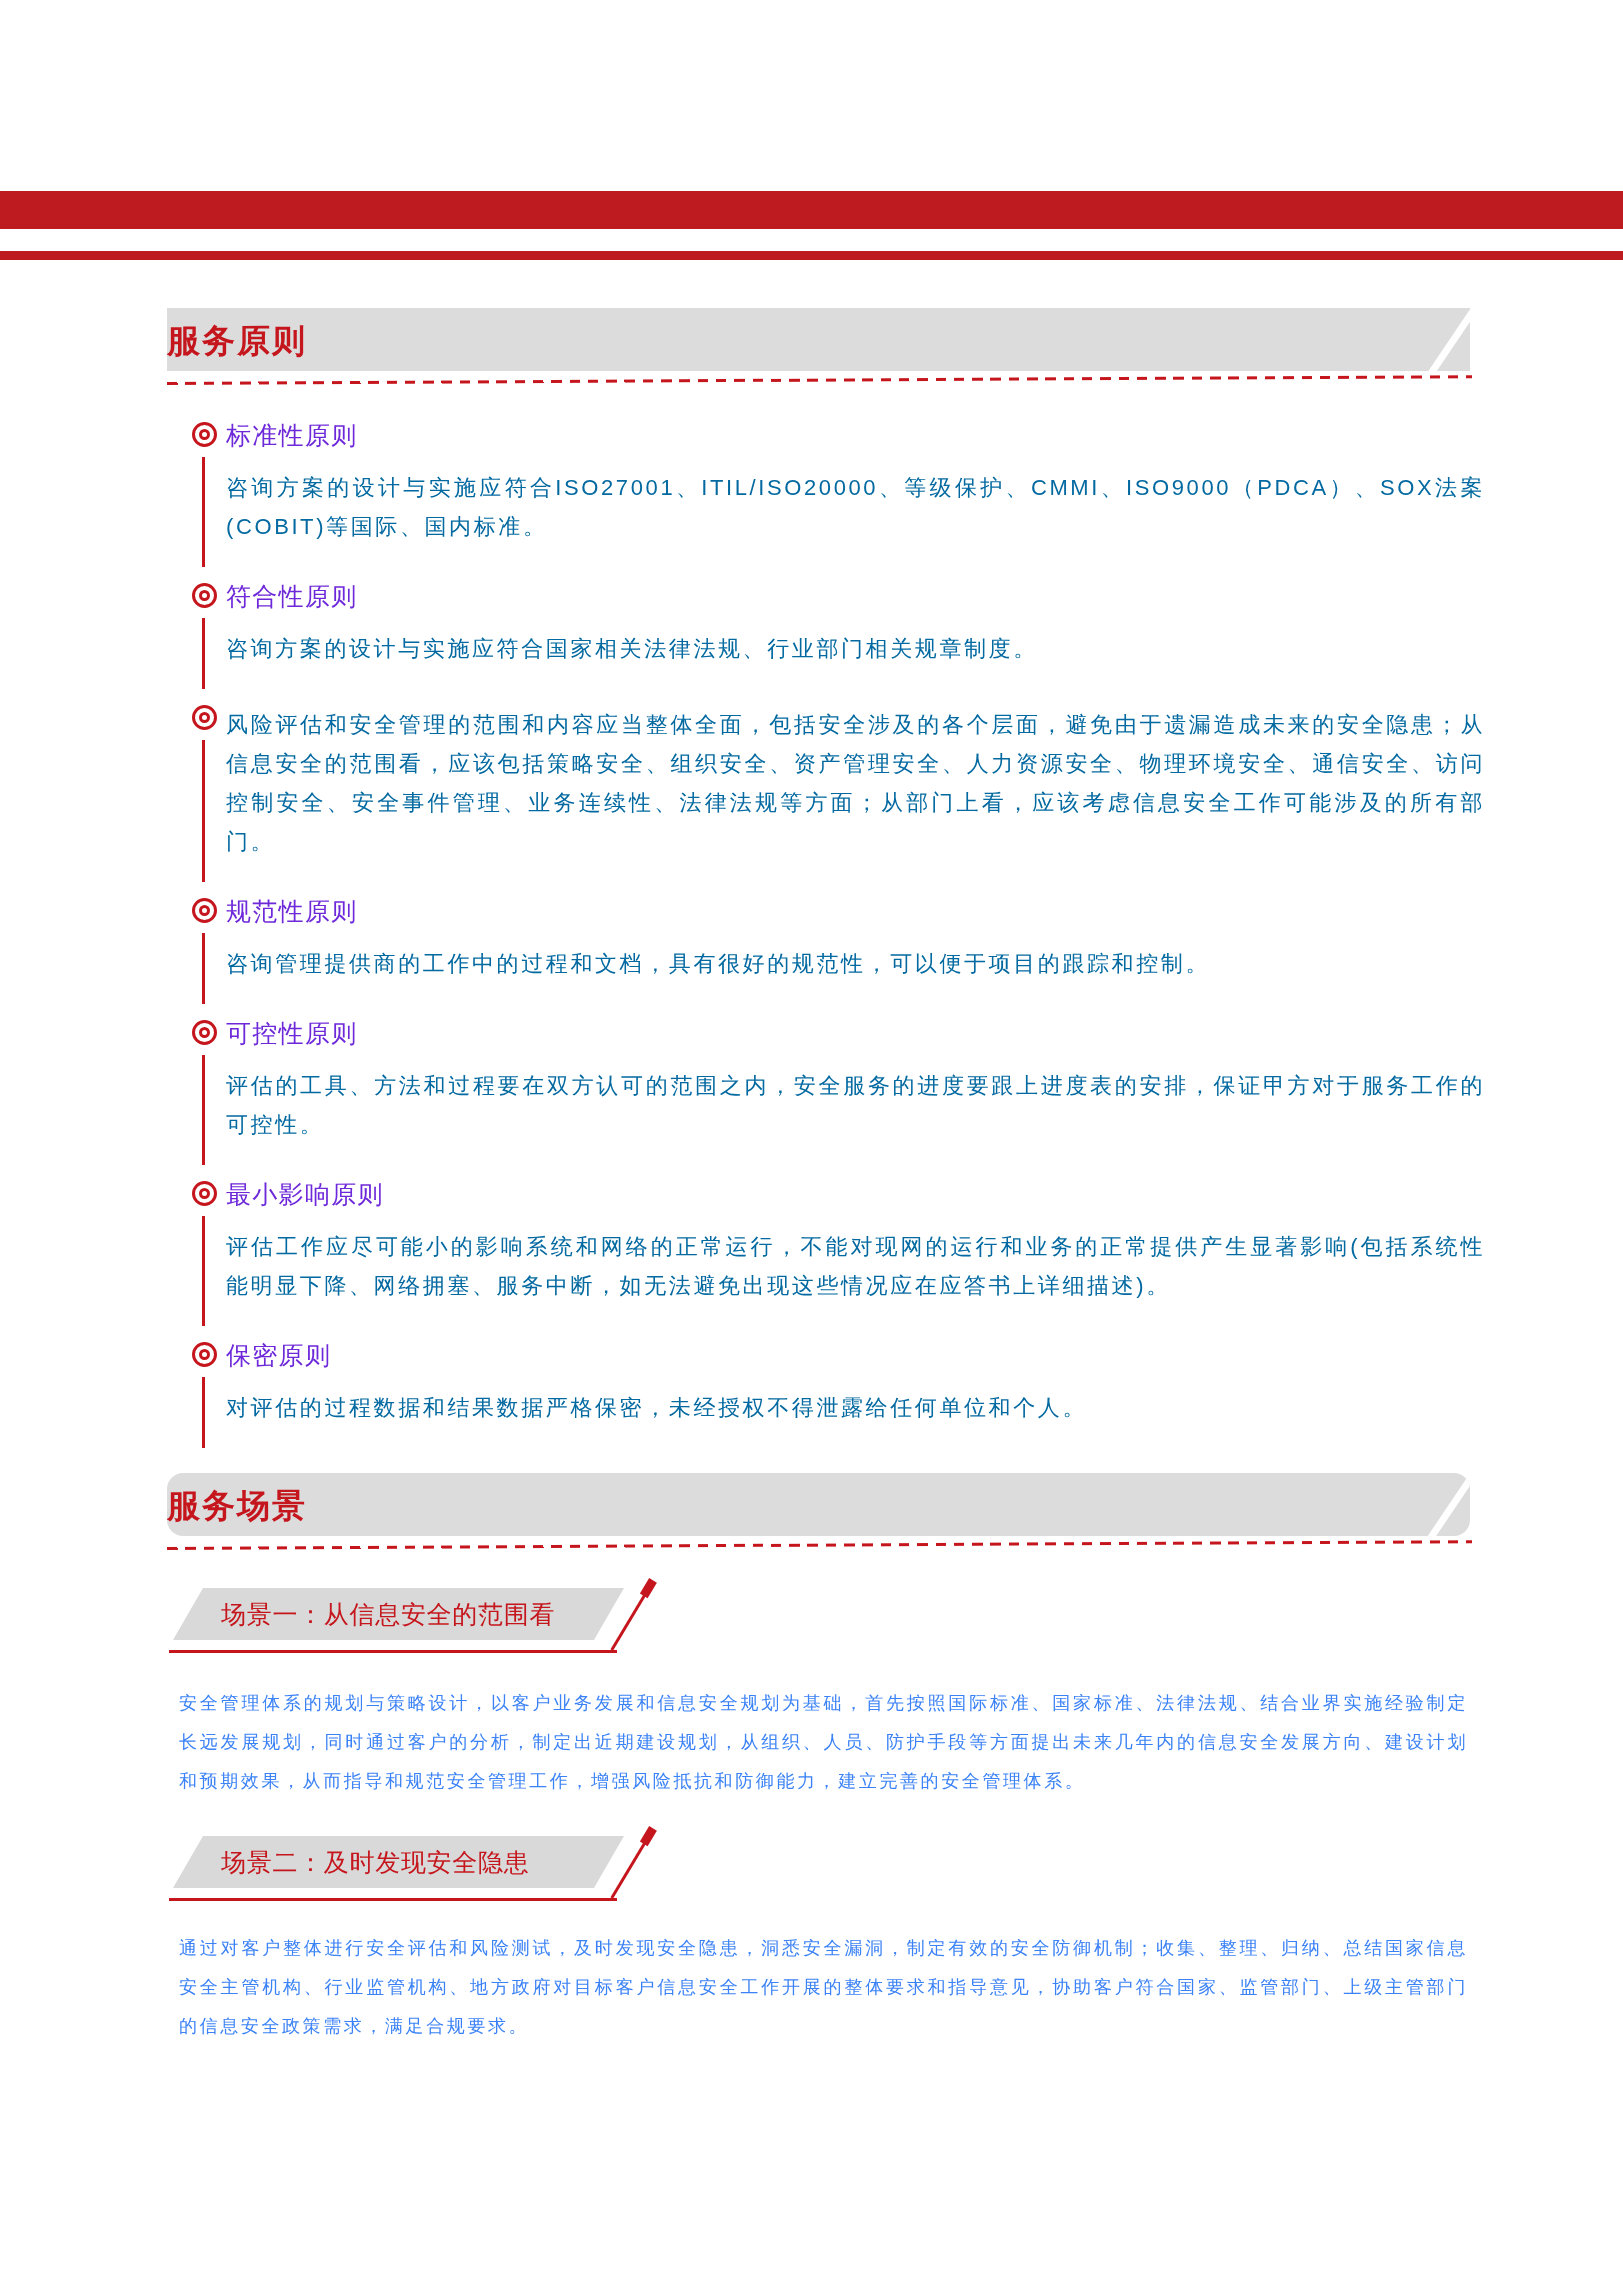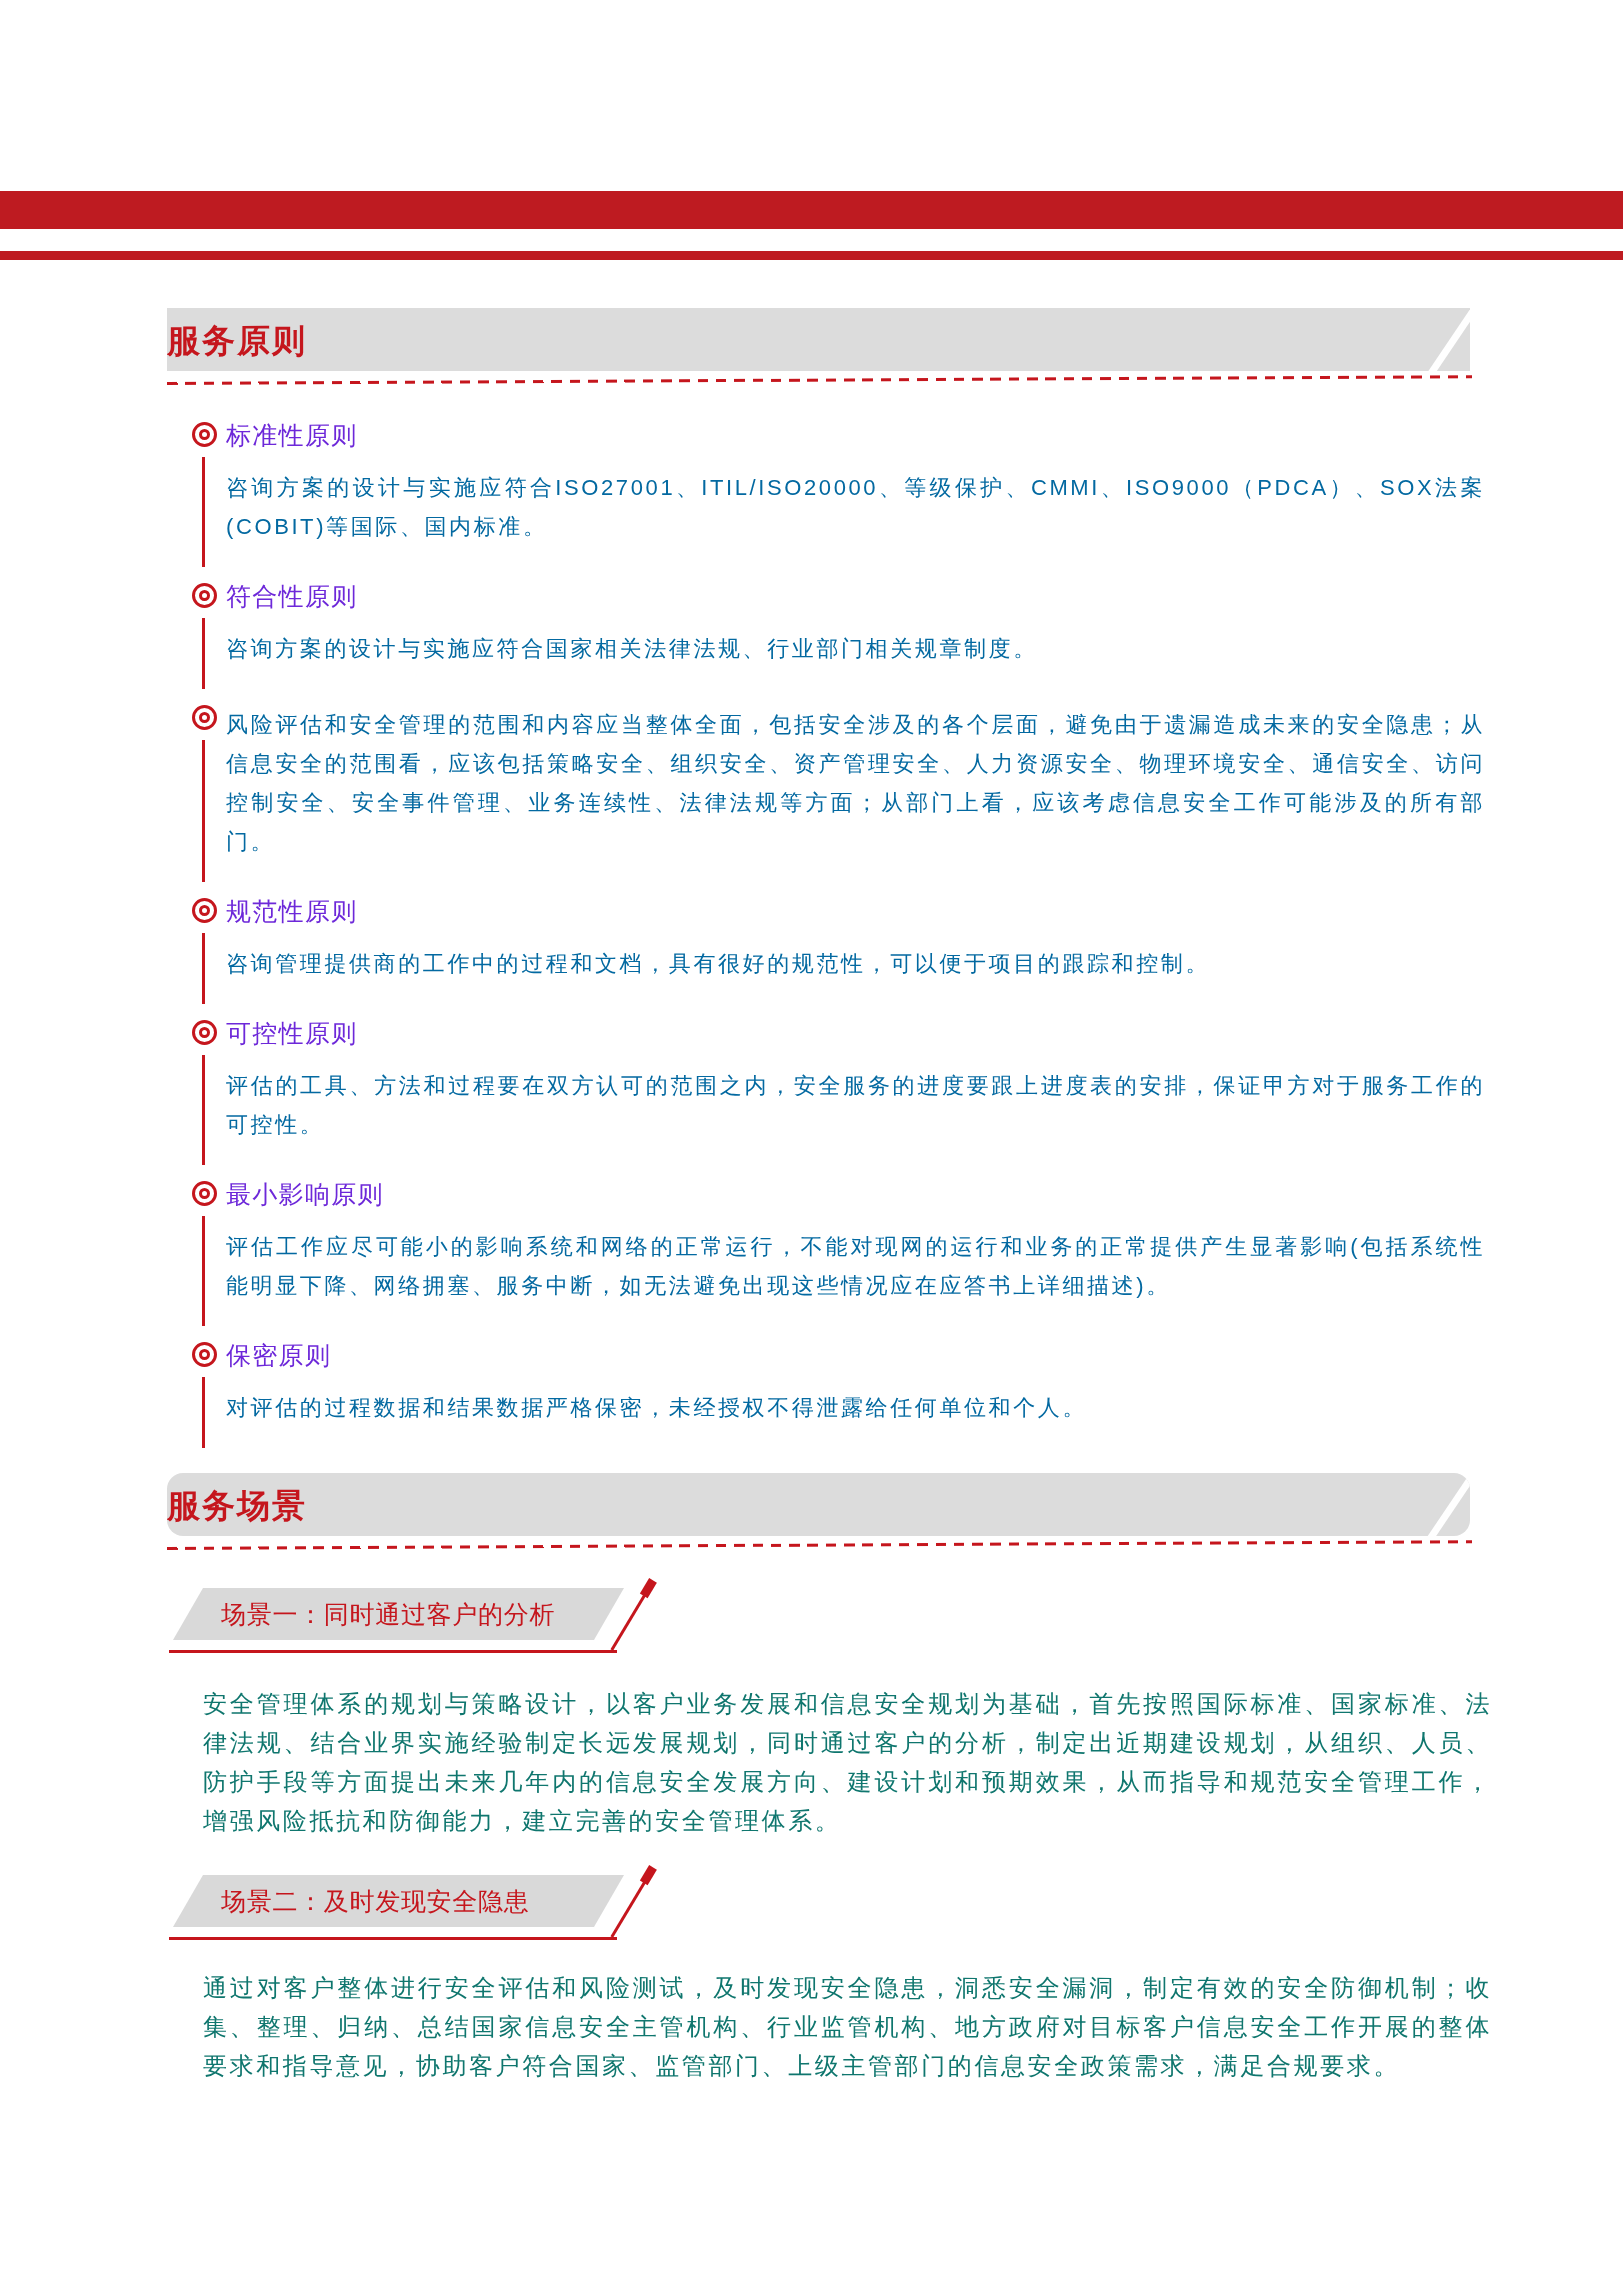--- a/index.html
+++ b/index.html
@@ -109,25 +109,25 @@
     width: 8.5px; height: 17.7px;
     background: #C5161D;
     transform: rotate(31deg);
   }
   .badge-underline {
     margin-top: 9.8px; margin-left: 2px;
     width: 448px; height: 3.3px;
     background: #C5161D;
   }
   .scenario-body {
-    margin-left: 36px; margin-top: 31px;
+    margin-left: 12px; margin-top: 31px;
     width: 1289px;
-    font-size: 24px; line-height: 39px;
+    font-size: 18px; line-height: 39px;
     letter-spacing: 2.6px;
-    color: #0f766e;
+    color: #3b82f6;
     text-align: justify;
   }
   .scenario-body.second { margin-top: 28px; }
   .badge-row.second { margin-top: 35px; }
 </style>
 </head>
 <body>
 
 <div class="page">
 
@@ -191,21 +191,21 @@
     </div>
 
     <div class="header-box scenario-header">
       <div class="header-title">服务场景</div>
       <div class="slash"></div>
     </div>
     <div class="dash-line"></div>
 
     <div class="badge-row">
       <div class="badge-bg"></div>
-      <div class="badge-label">场景一：同时通过客户的分析</div>
+      <div class="badge-label">场景一：从信息安全的范围看</div>
       <div class="badge-slash"></div>
       <div class="badge-cap"></div>
     </div>
     <div class="badge-underline"></div>
     <div class="scenario-body">安全管理体系的规划与策略设计，以客户业务发展和信息安全规划为基础，首先按照国际标准、国家标准、法律法规、结合业界实施经验制定长远发展规划，同时通过客户的分析，制定出近期建设规划，从组织、人员、防护手段等方面提出未来几年内的信息安全发展方向、建设计划和预期效果，从而指导和规范安全管理工作，增强风险抵抗和防御能力，建立完善的安全管理体系。</div>
 
     <div class="badge-row second">
       <div class="badge-bg"></div>
       <div class="badge-label">场景二：及时发现安全隐患</div>
       <div class="badge-slash"></div>

